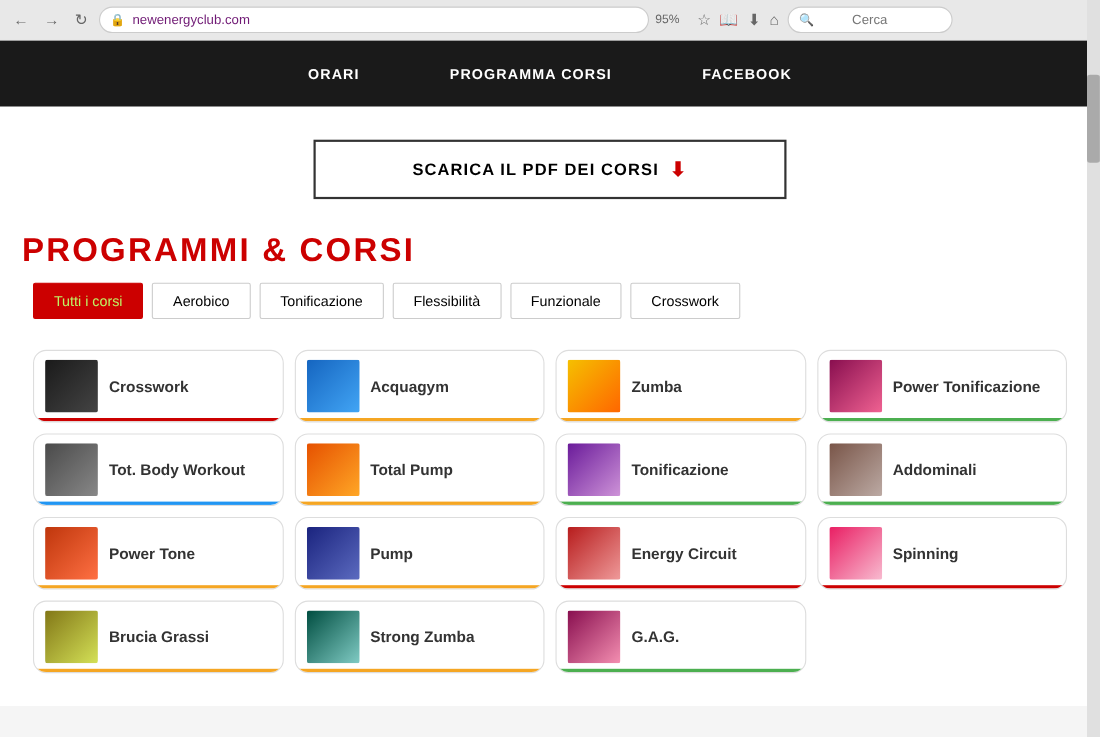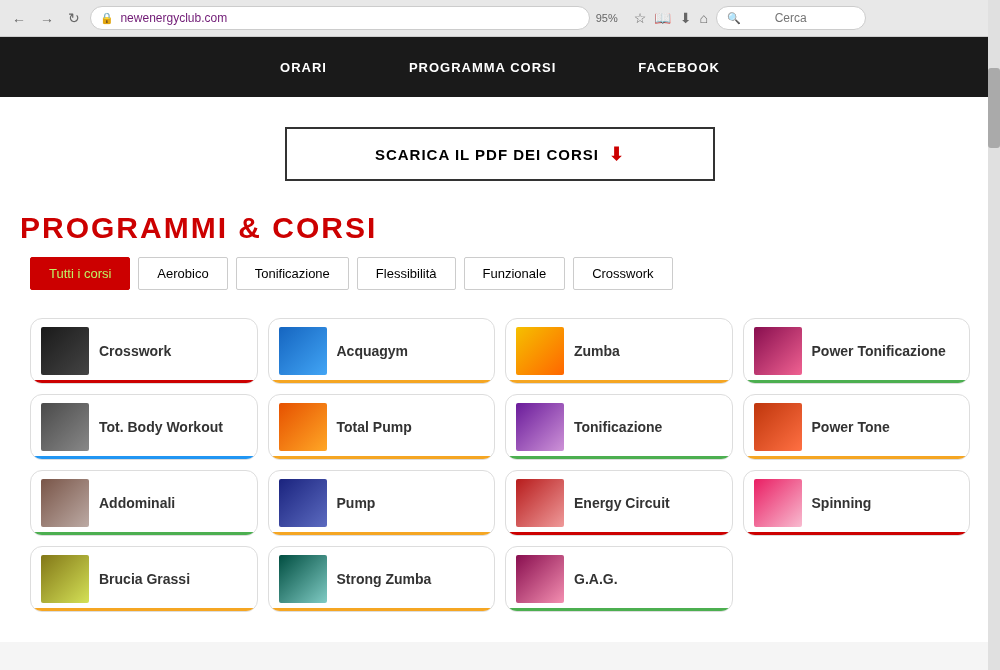--- a/index.html
+++ b/index.html
@@ -164,31 +164,31 @@
           <div class="course-thumb-inner thumb-total-pump"></div>
         </div>
         <span class="course-name">Total Pump</span>
       </div>
       <div class="course-card green">
         <div class="course-thumb">
           <div class="course-thumb-inner thumb-tonificazione"></div>
         </div>
         <span class="course-name">Tonificazione</span>
       </div>
+      <div class="course-card green">
+        <div class="course-thumb">
+          <div class="course-thumb-inner thumb-addominali"></div>
+        </div>
+        <span class="course-name">Addominali</span>
+      </div>
       <div class="course-card yellow">
         <div class="course-thumb">
           <div class="course-thumb-inner thumb-power-tone"></div>
         </div>
         <span class="course-name">Power Tone</span>
-      </div>
-      <div class="course-card green">
-        <div class="course-thumb">
-          <div class="course-thumb-inner thumb-addominali"></div>
-        </div>
-        <span class="course-name">Addominali</span>
       </div>
       <div class="course-card yellow">
         <div class="course-thumb">
           <div class="course-thumb-inner thumb-pump"></div>
         </div>
         <span class="course-name">Pump</span>
       </div>
       <div class="course-card red">
         <div class="course-thumb">
           <div class="course-thumb-inner thumb-energy"></div>

